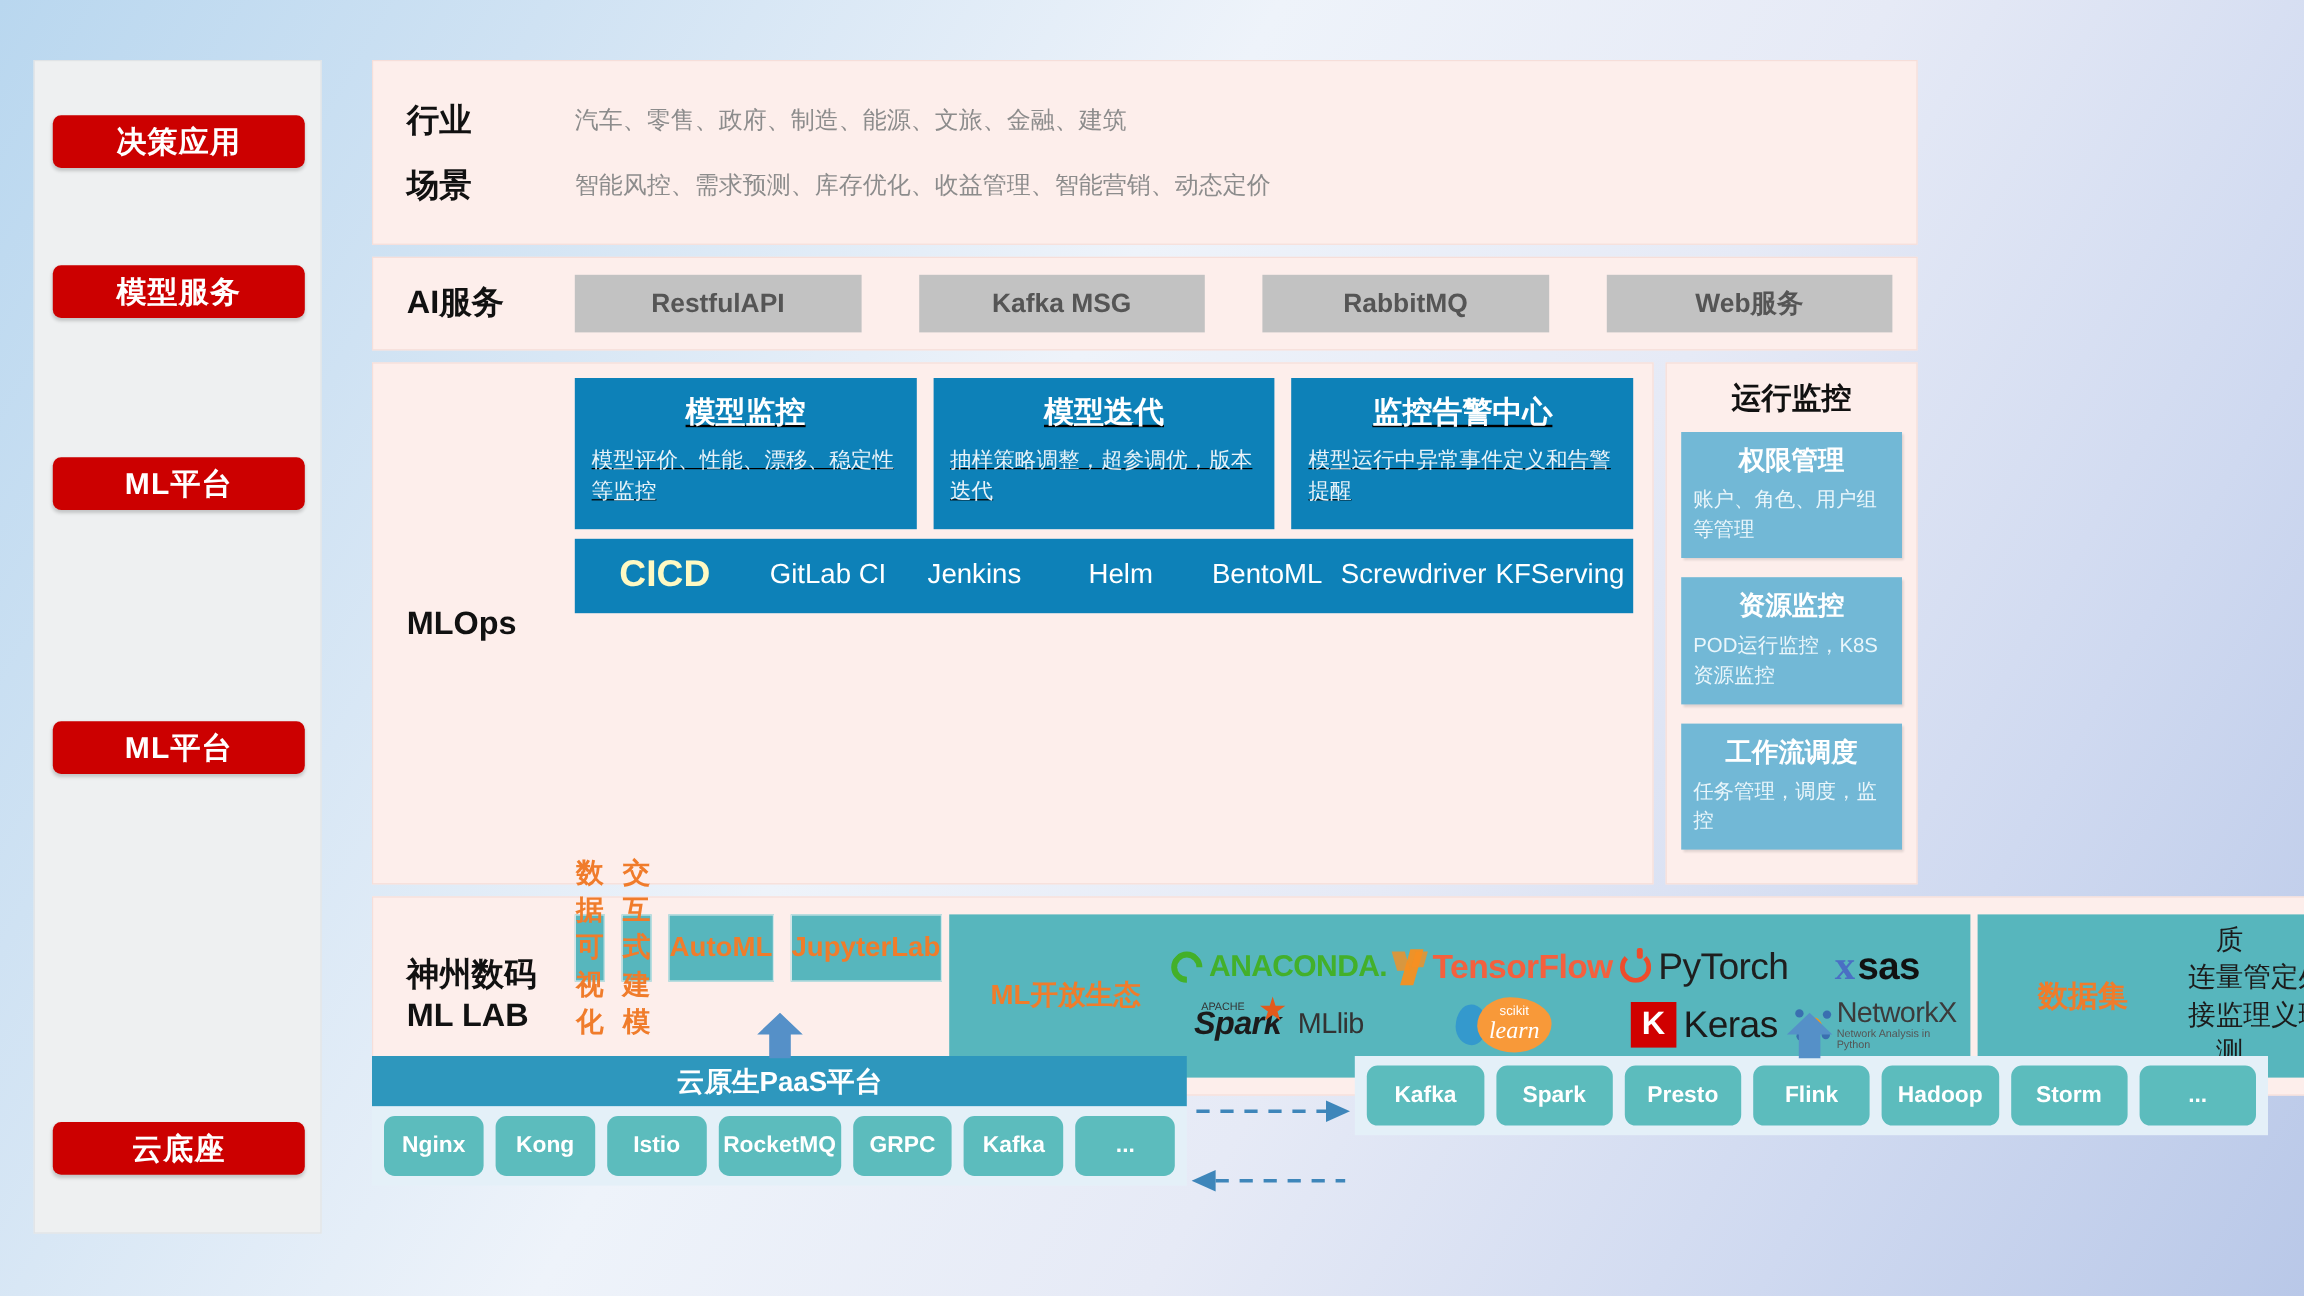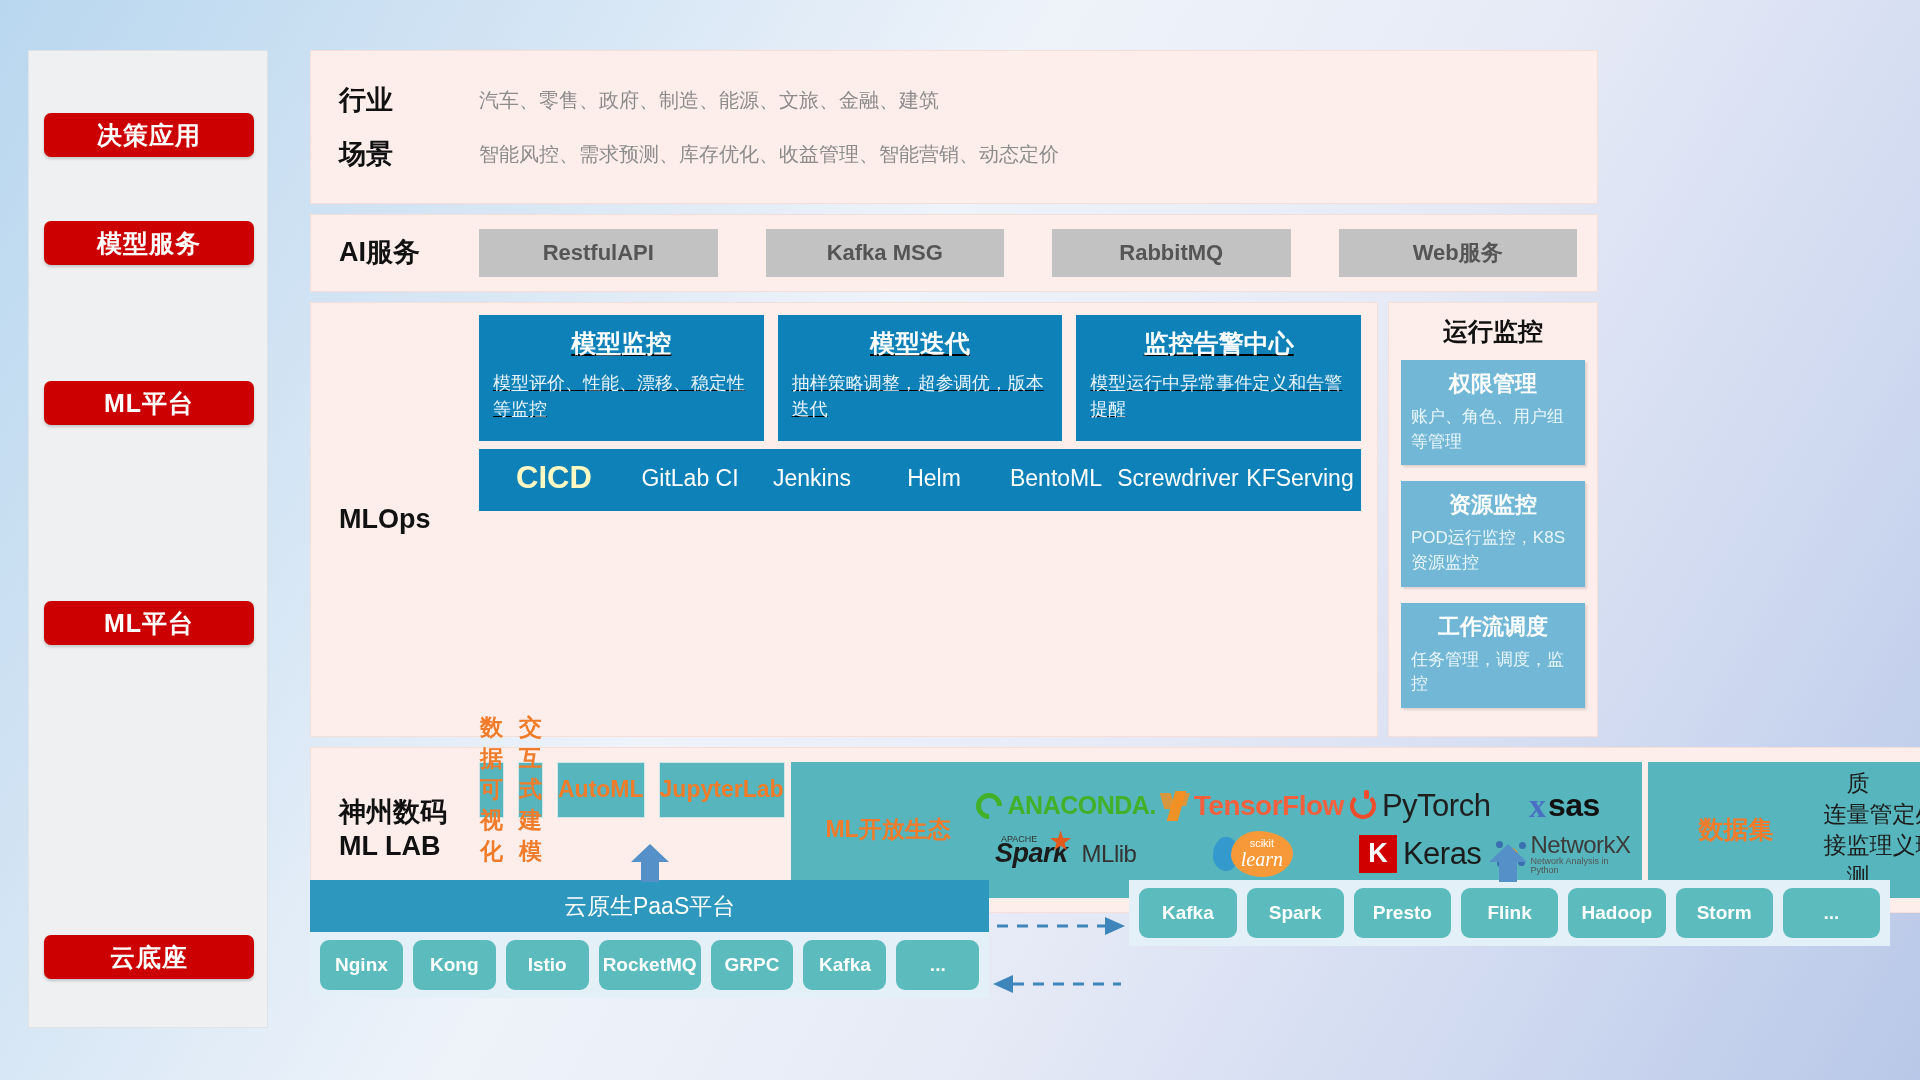--- a/index.html
+++ b/index.html
@@ -120,34 +120,34 @@
   .scikit { display:flex; align-items:center; }
   .scikit .blob { width: 26px; height: 34px; background:#3499cd; border-radius: 50% 50% 48% 52% / 55% 48% 52% 45%; }
   .scikit .orangeblob { width: 62px; height: 46px; background:#f89939; border-radius: 44% 56% 50% 50% / 52% 48% 52% 48%; margin-left:-8px; display:flex; flex-direction:column; align-items:center; justify-content:center; }
   .scikit .orangeblob .s1 { font-size: 11px; color:#fff; line-height:1; }
   .scikit .orangeblob .s2 { font-size: 20px; color:#fff; font-style: italic; font-family:"Liberation Serif", serif; line-height:1; }
   .spark-star { width: 22px; height: 22px; background:#e25a1c; clip-path: polygon(50% 0%,61% 35%,98% 35%,68% 57%,79% 91%,50% 70%,21% 91%,32% 57%,2% 35%,39% 35%); }
 
   
   #bottom { position: absolute; left: 310px; top: 880px; width: 1580px; height: 150px; display: flex; align-items: flex-start; }
   .cloud-block { position: relative; }
-  .cloud-title { background: #2e97bd; color: #fff; font-size: 23px; font-weight: normal; height: 52px; display:flex; align-items:center; justify-content:center; }
+  .cloud-title { background: #2e97bd; color: #fff; font-size: 23px; font-weight: bold; height: 42px; display:flex; align-items:center; justify-content:center; }
   .cloud-items { background: #e4f0f8; padding: 8px 10px; display: flex; gap: 10px; }
   .cloud-chip { flex: 1; background: #5cbcbd; border-radius: 9px; color: #fff; font-size: 19px; font-weight: bold; height: 50px; display:flex; align-items:center; justify-content:center; text-align:center; line-height:1.15; padding:0 4px; }
   .up-arrow { position: absolute; top: -36px; width: 42px; height: 38px; }
 
   .mid-gap { width: 140px; flex: 0 0 140px; position: relative; }
 
   
 </style>
 </head>
 <body>
 
 <div id="left-rail">
-  <div class="rail-btn" style="top:62px">决策应用</div>
+  <div class="rail-btn" style="top:45px">决策应用</div>
   <div class="rail-btn" style="top:170px">模型服务</div>
   <div class="rail-btn" style="top:330px">ML平台</div>
   <div class="rail-btn" style="top:550px">ML平台</div>
   <div class="rail-btn" style="top:884px">云底座</div>
 </div>
 
 <div id="main">
 
   <div class="band" id="band-industry">
     <div class="lbls">

